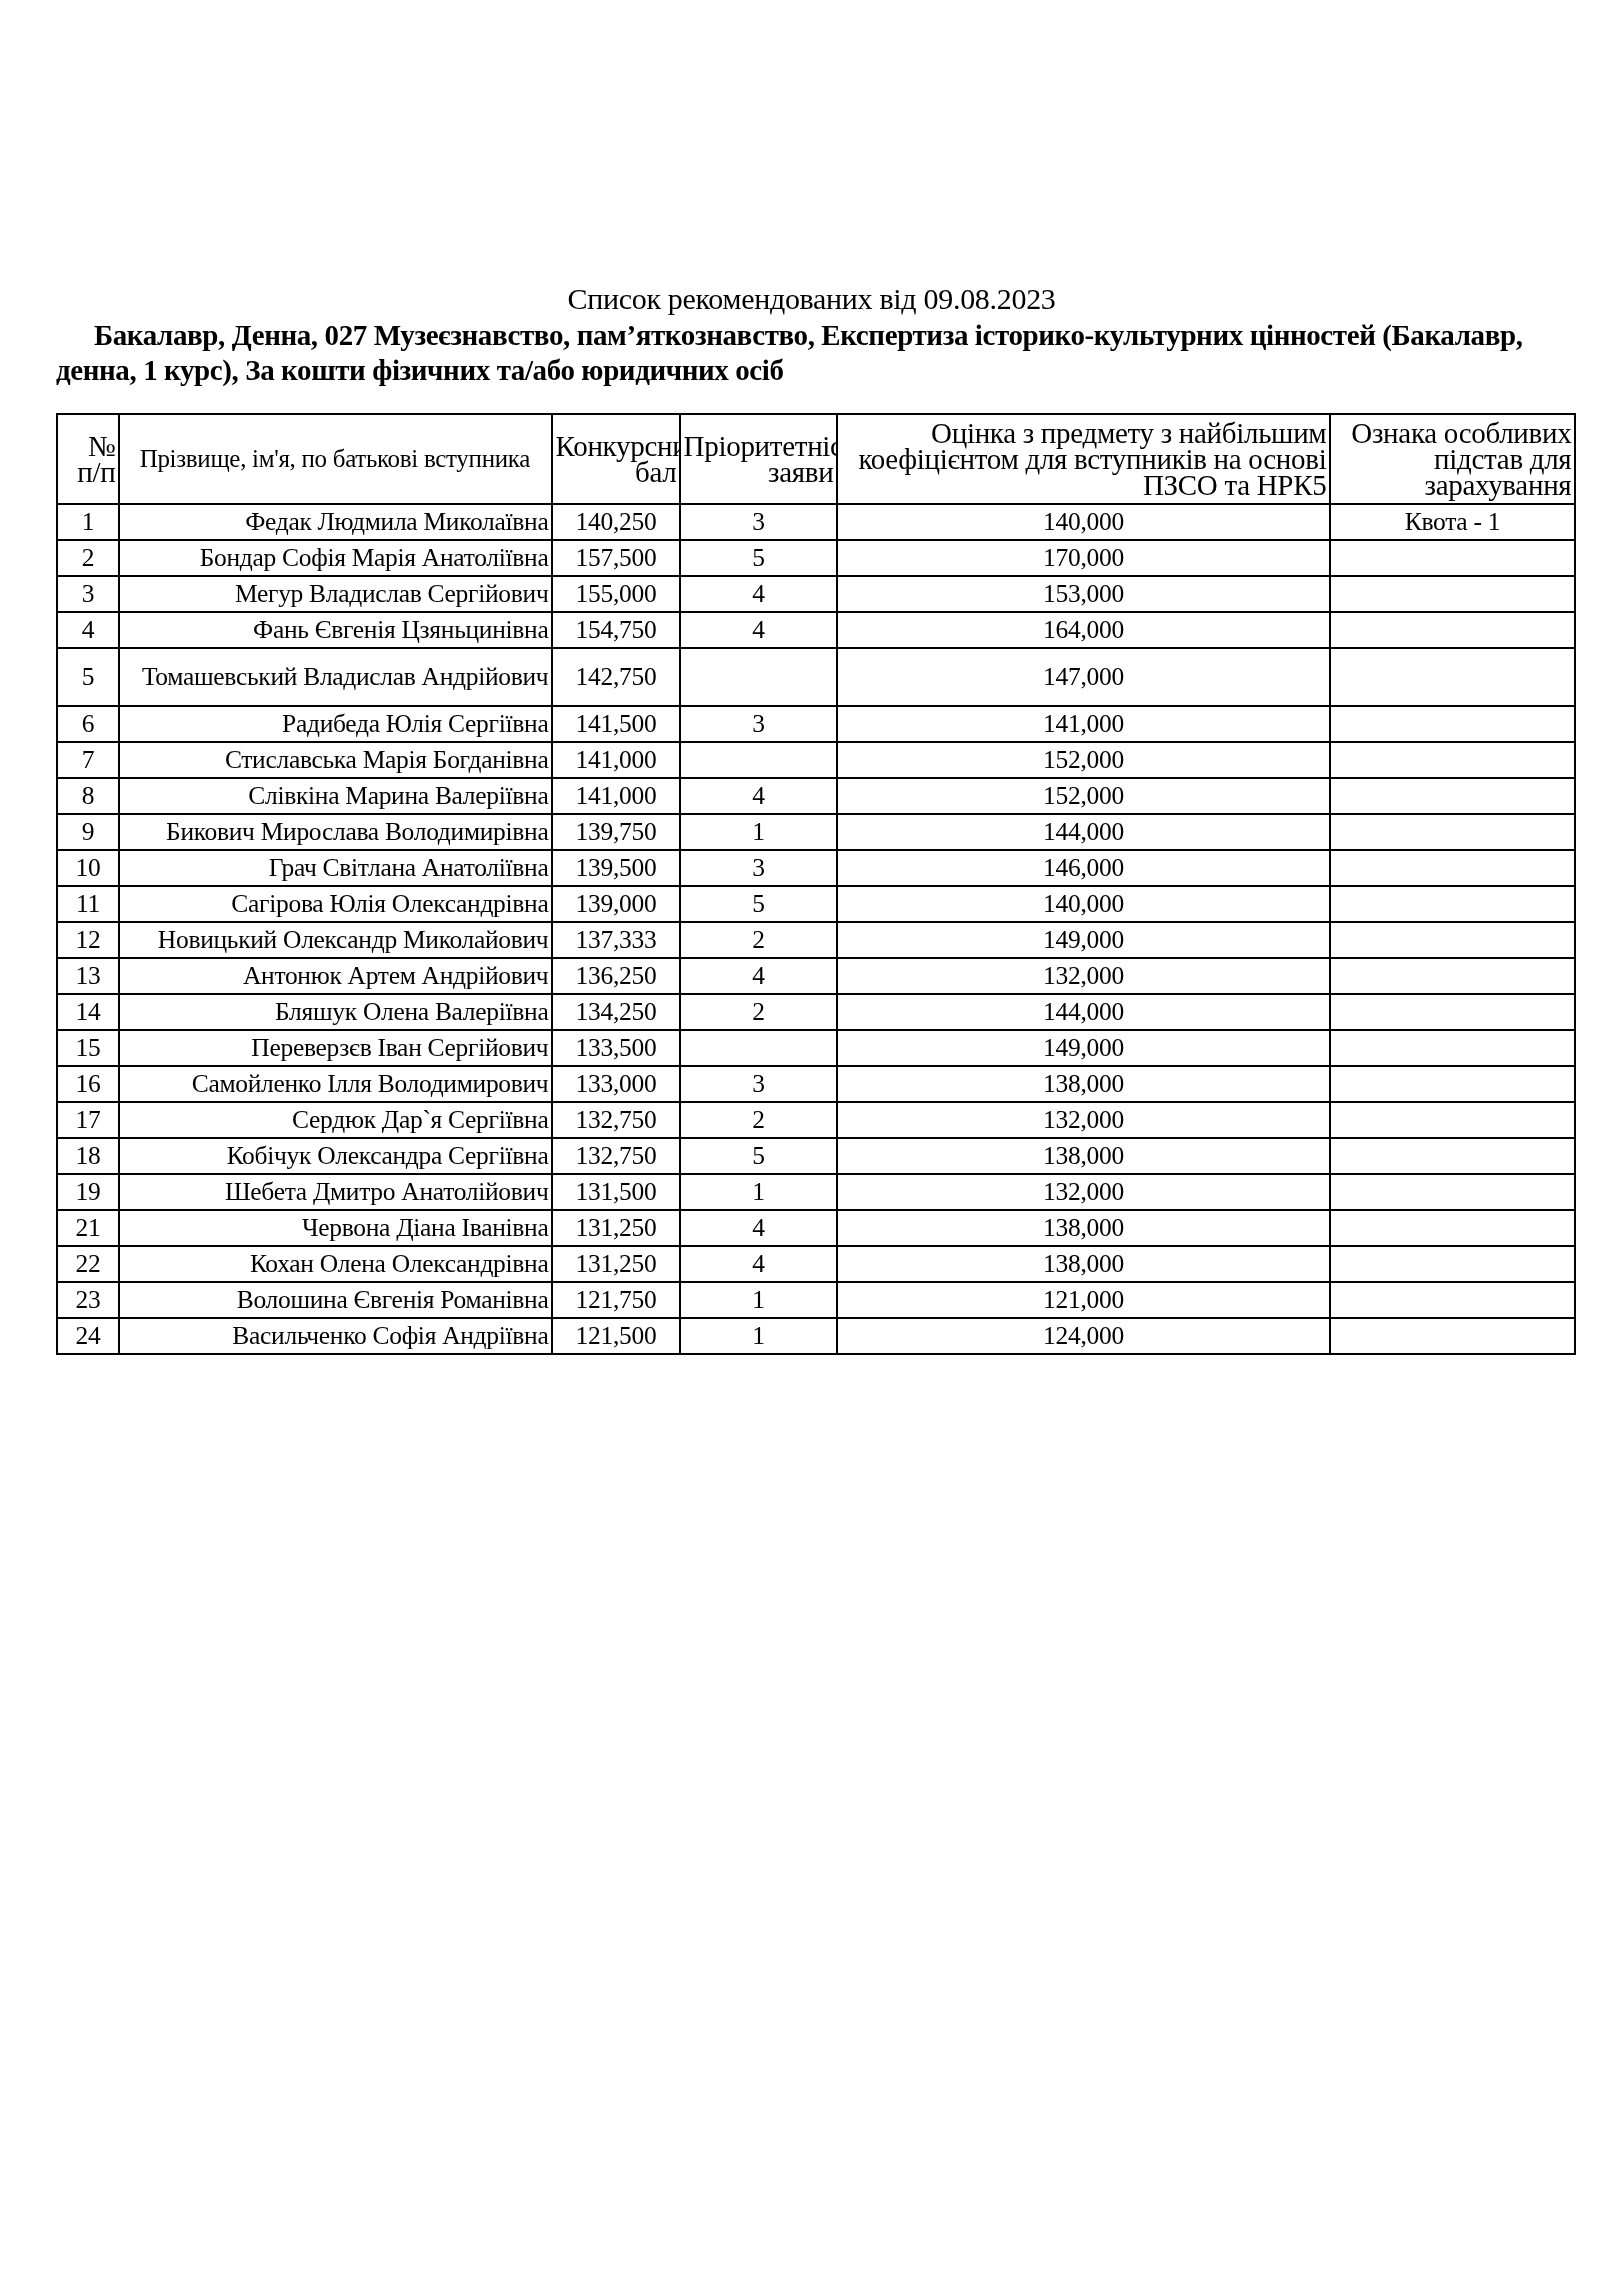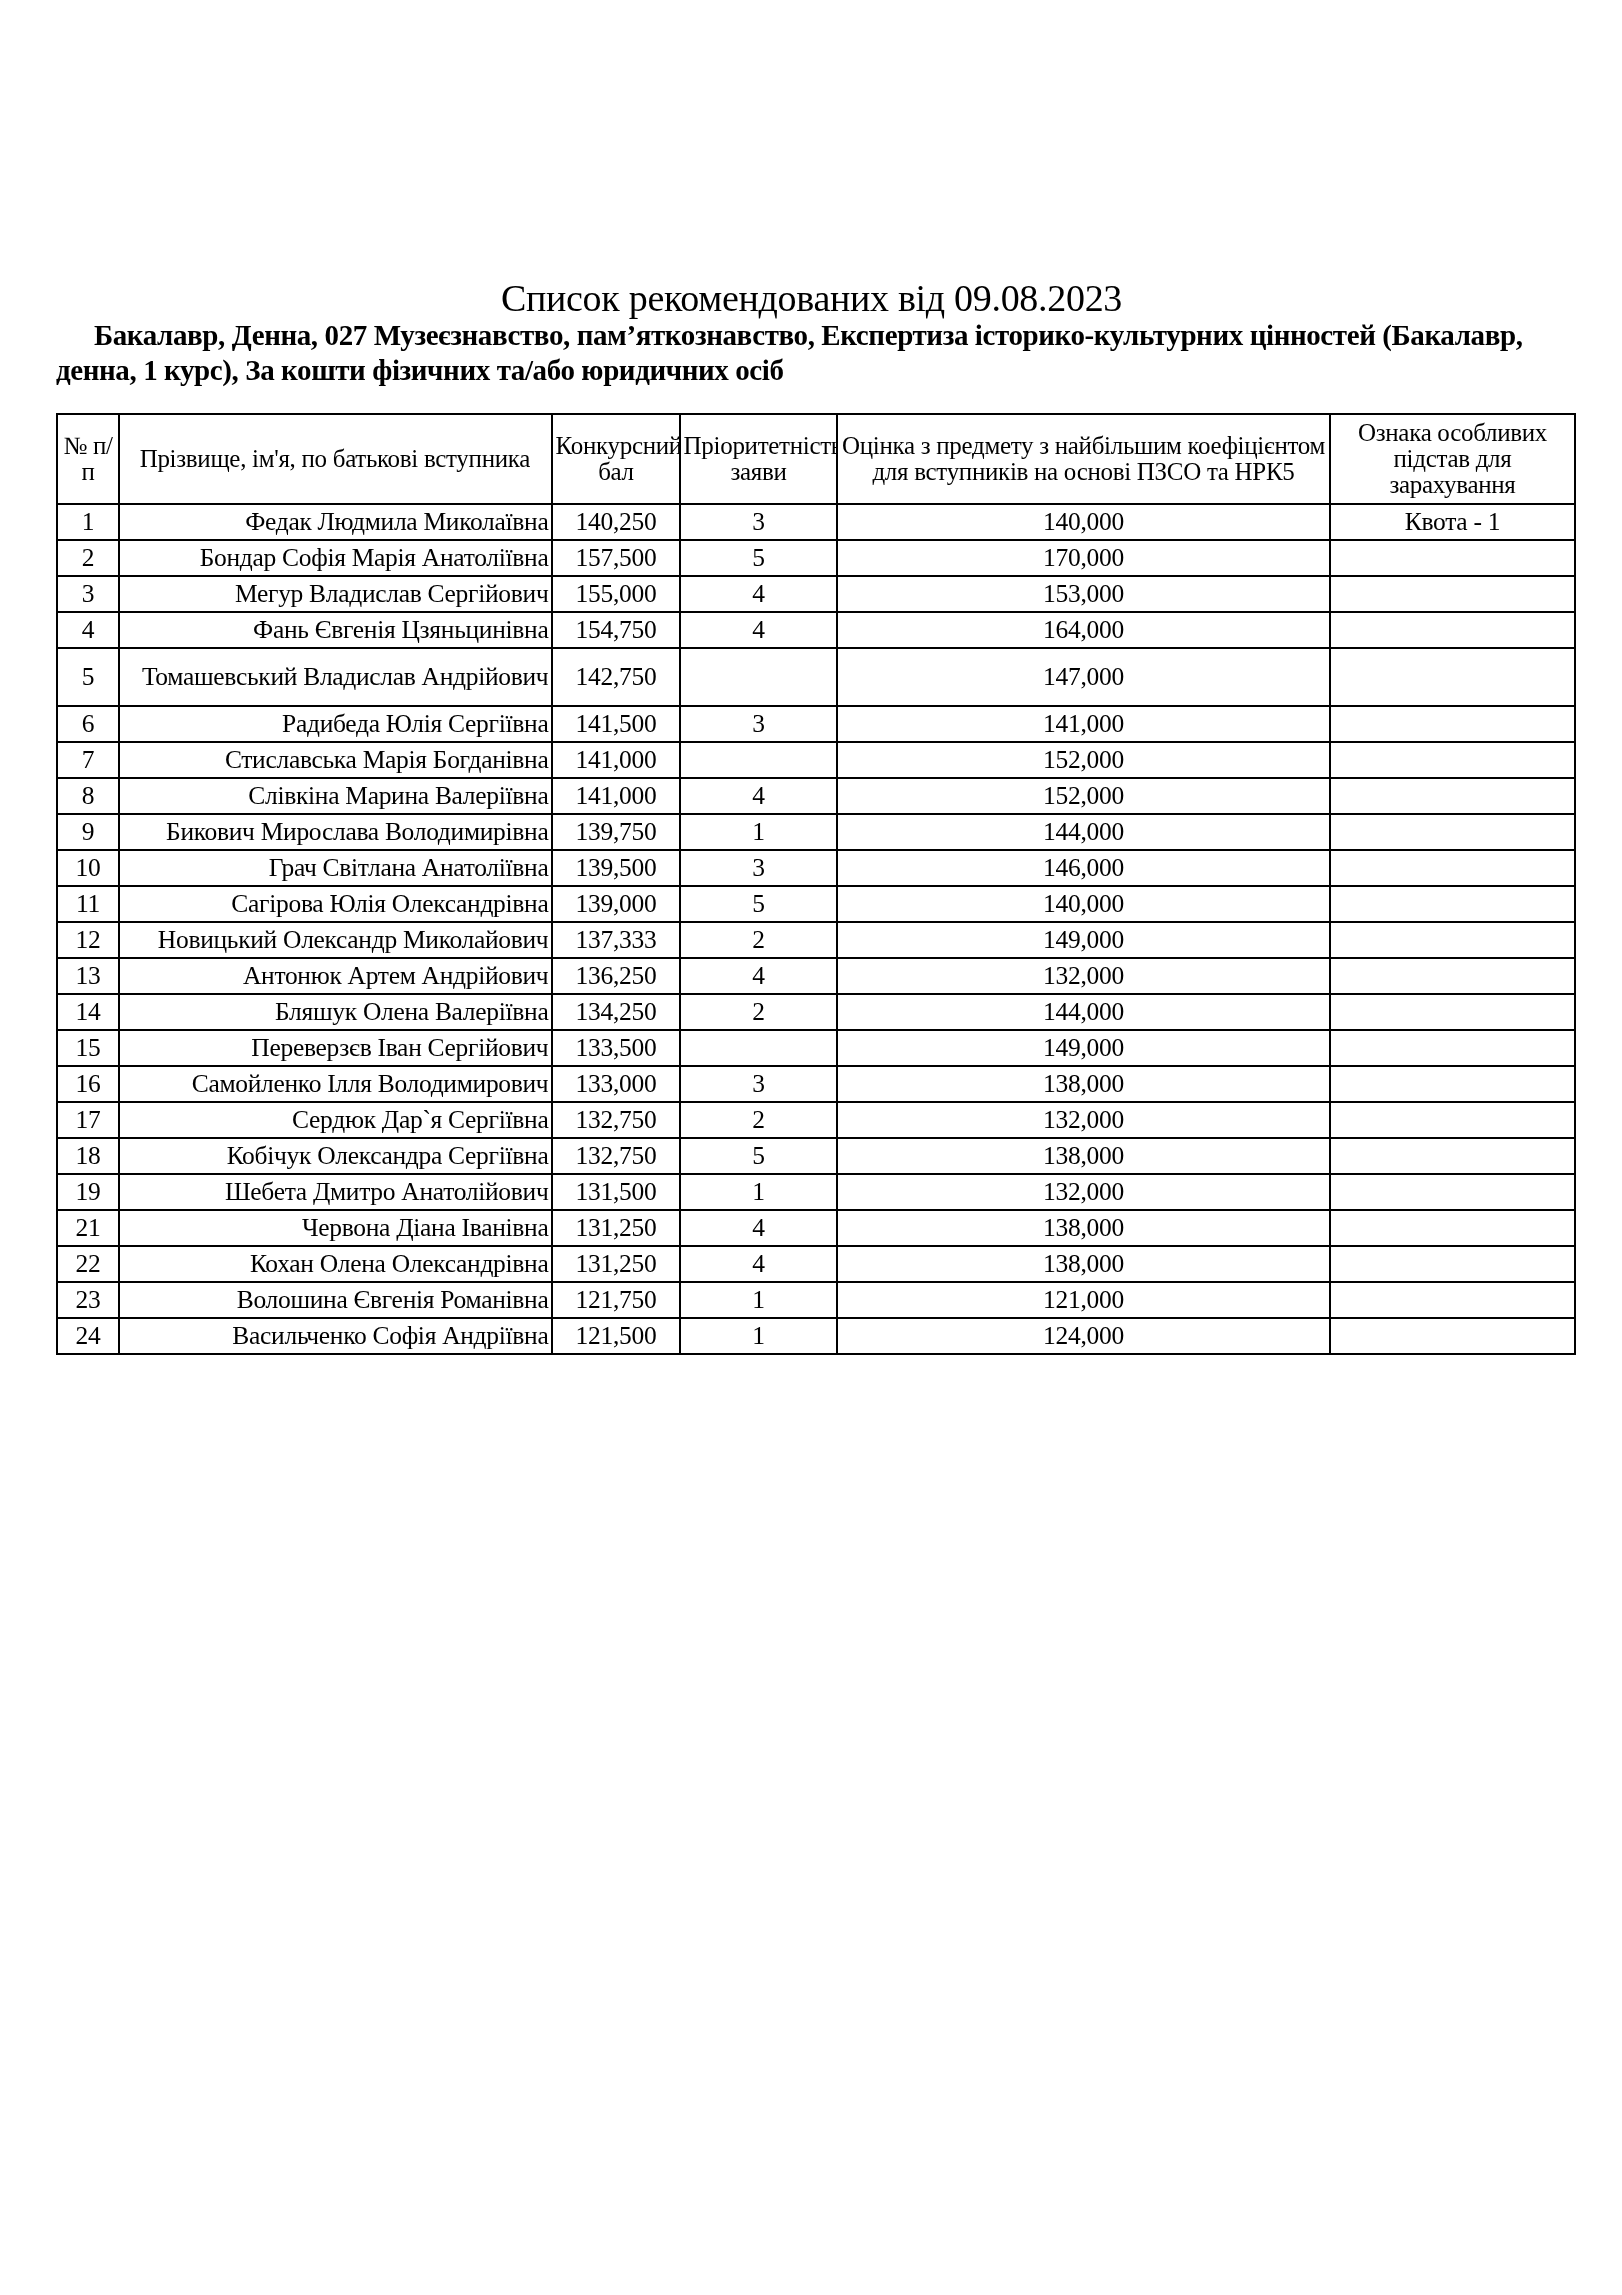--- a/index.html
+++ b/index.html
@@ -14,21 +14,21 @@
       overflow: hidden;
       font-family: "Liberation Serif", "DejaVu Serif", serif;
       color: #000000;
     }
     .title {
       position: absolute;
       left: 0;
       width: 1623px;
       top: 281px;
       text-align: center;
-      font-size: 38px;
+      font-size: 30px;
       line-height: 35px;
       white-space: nowrap;
       letter-spacing: -0.3px;
     }
     .subtitle {
       position: absolute;
       left: 56px;
       width: 1525px;
       top: 318px;
       font-size: 29px;
@@ -55,23 +55,23 @@
     table.list col.c-special { width: 245px; }
     table.list th, table.list td {
       border: 2.6px solid #000000;
       padding: 0 2.6px;
       vertical-align: middle;
       overflow: hidden;
     }
     table.list thead th {
       height: 88px;
       font-weight: normal;
-      text-align: center;
+      text-align: right;
       line-height: 26px;
-      font-size: 25px;
+      font-size: 29px;
     }
     table.list thead th.h-name {
       text-align: center;
       white-space: nowrap;
       padding-left: 1.3px;
       font-size: 25px;
     }
     table.list tbody td {
       height: 34px;
       line-height: 27.5px;

